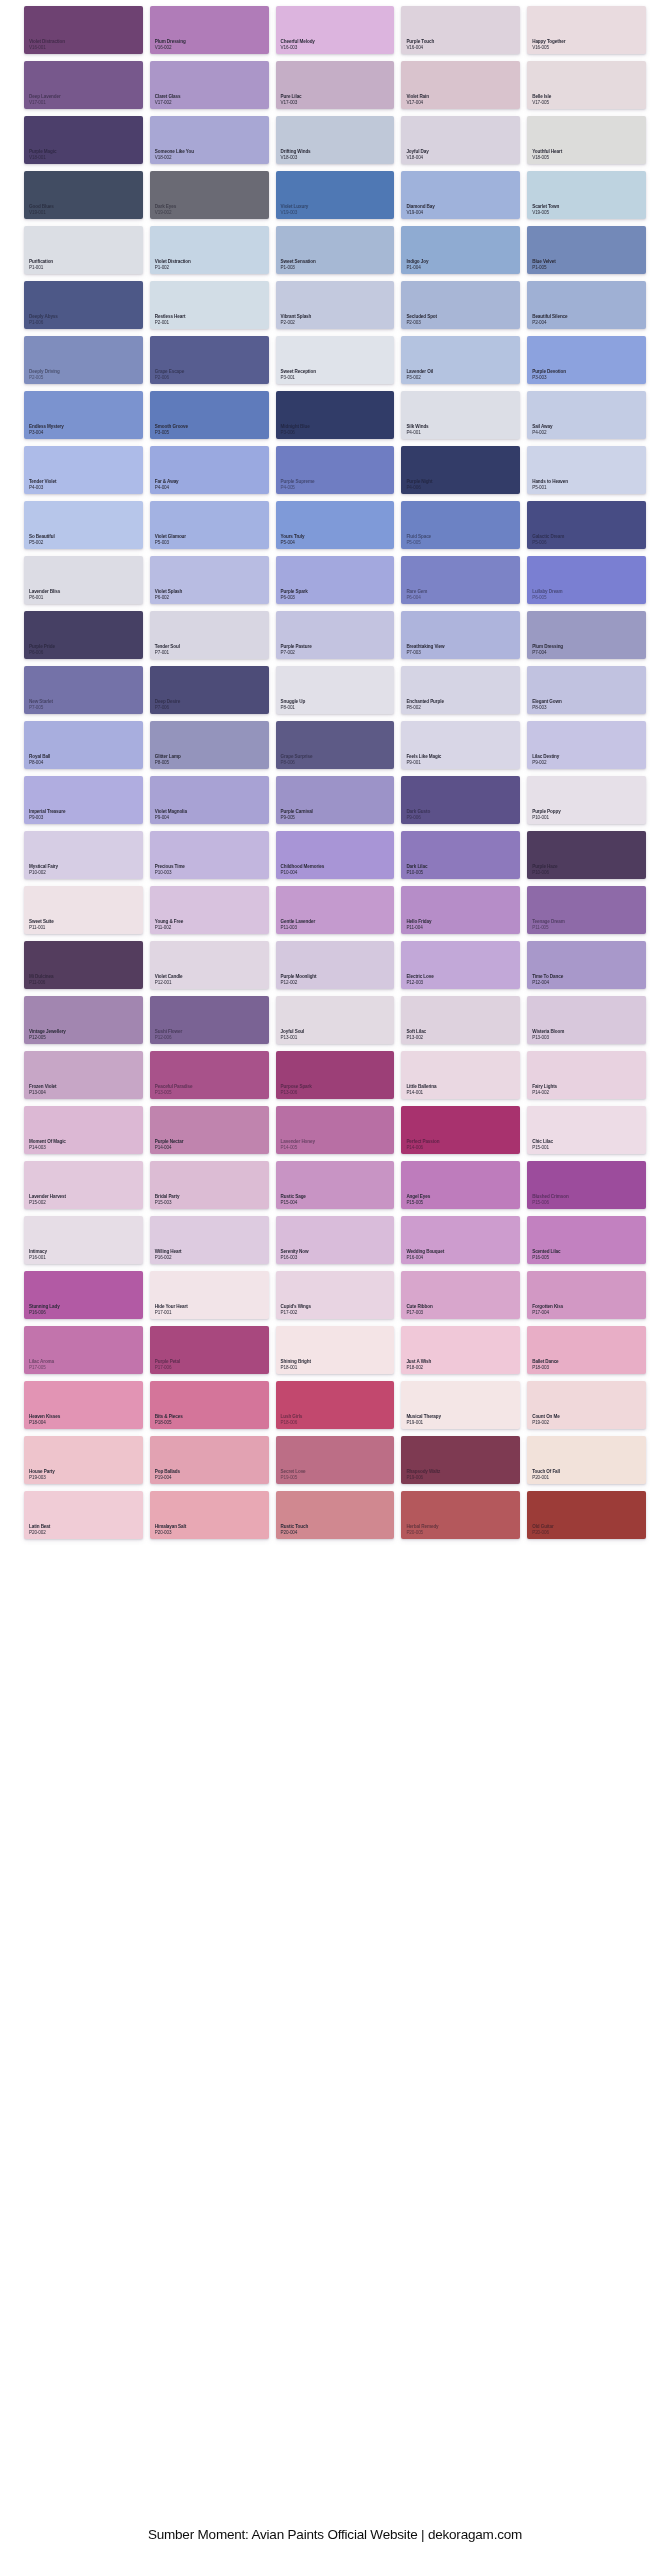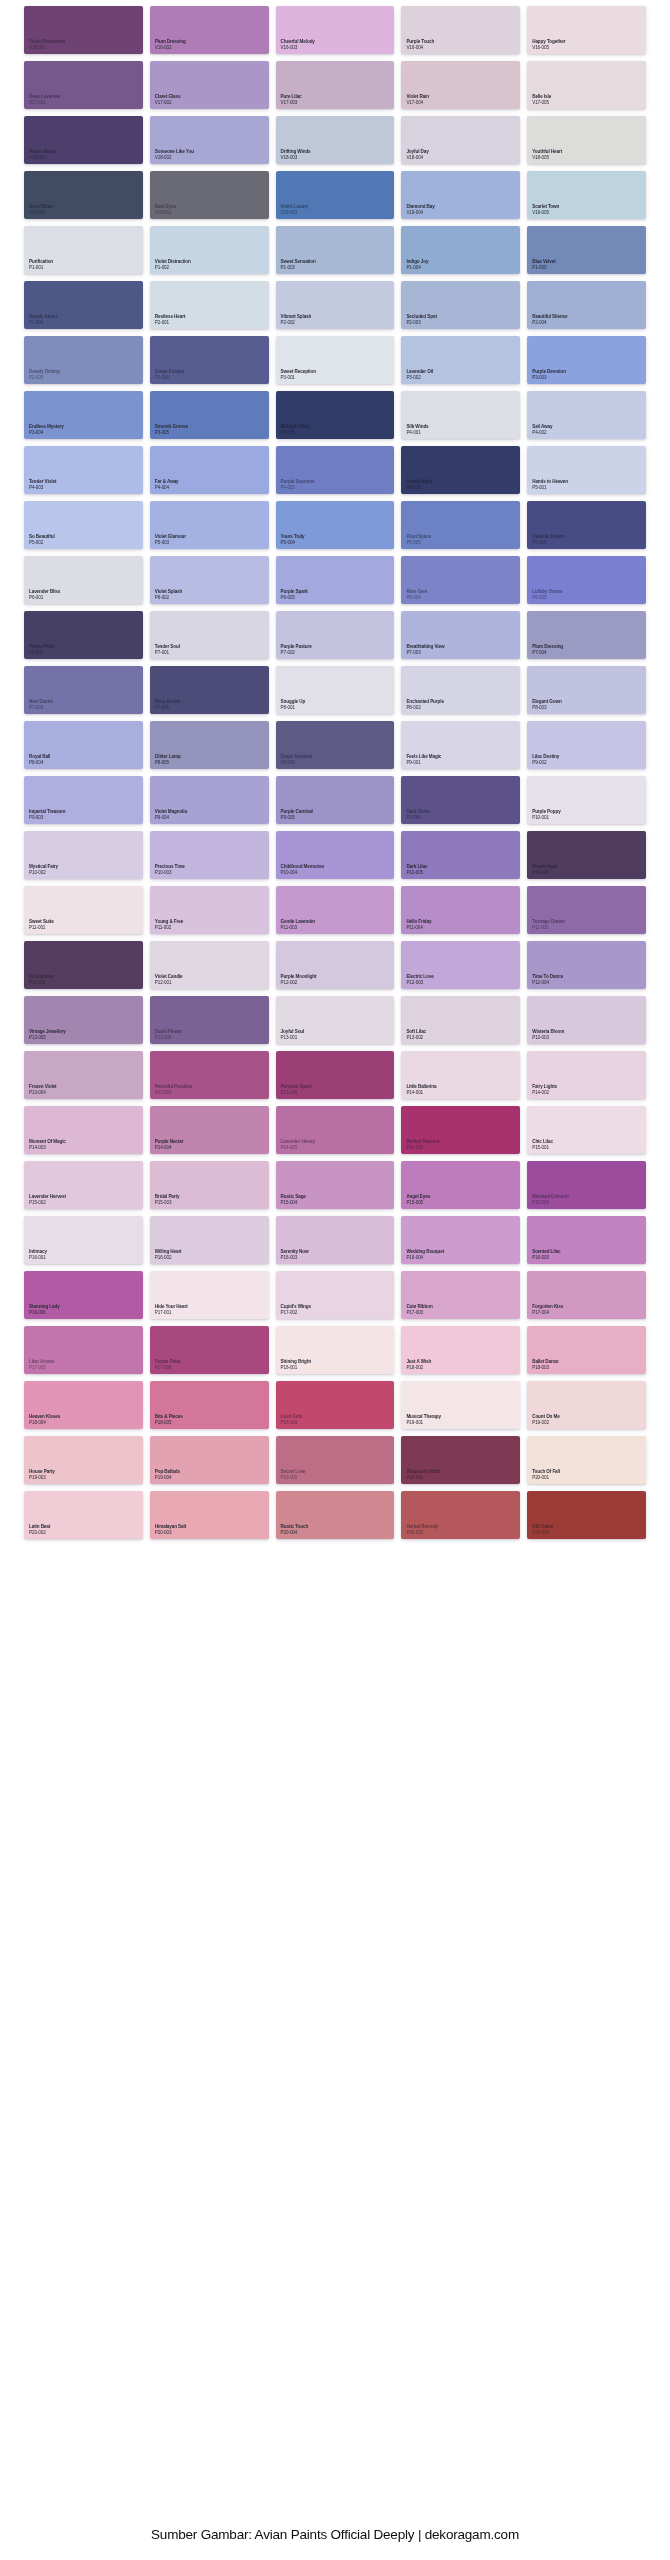--- a/index.html
+++ b/index.html
@@ -907,13 +907,13 @@
       </div>
       <div class="swatch lbl-light" style="background: rgb(156, 60, 56);">
         <div class="txt">
           <span class="nm">Old Guitar</span>
           <span class="cd">P20-006</span>
         </div>
       </div>
     </div>
 </div>
 
-<div id="footer">Sumber Gambar: Avian Paints Official Deeply | dekoragam.com</div>
+<div id="footer">Sumber Moment: Avian Paints Official Website | dekoragam.com</div>
 
 </body></html>

